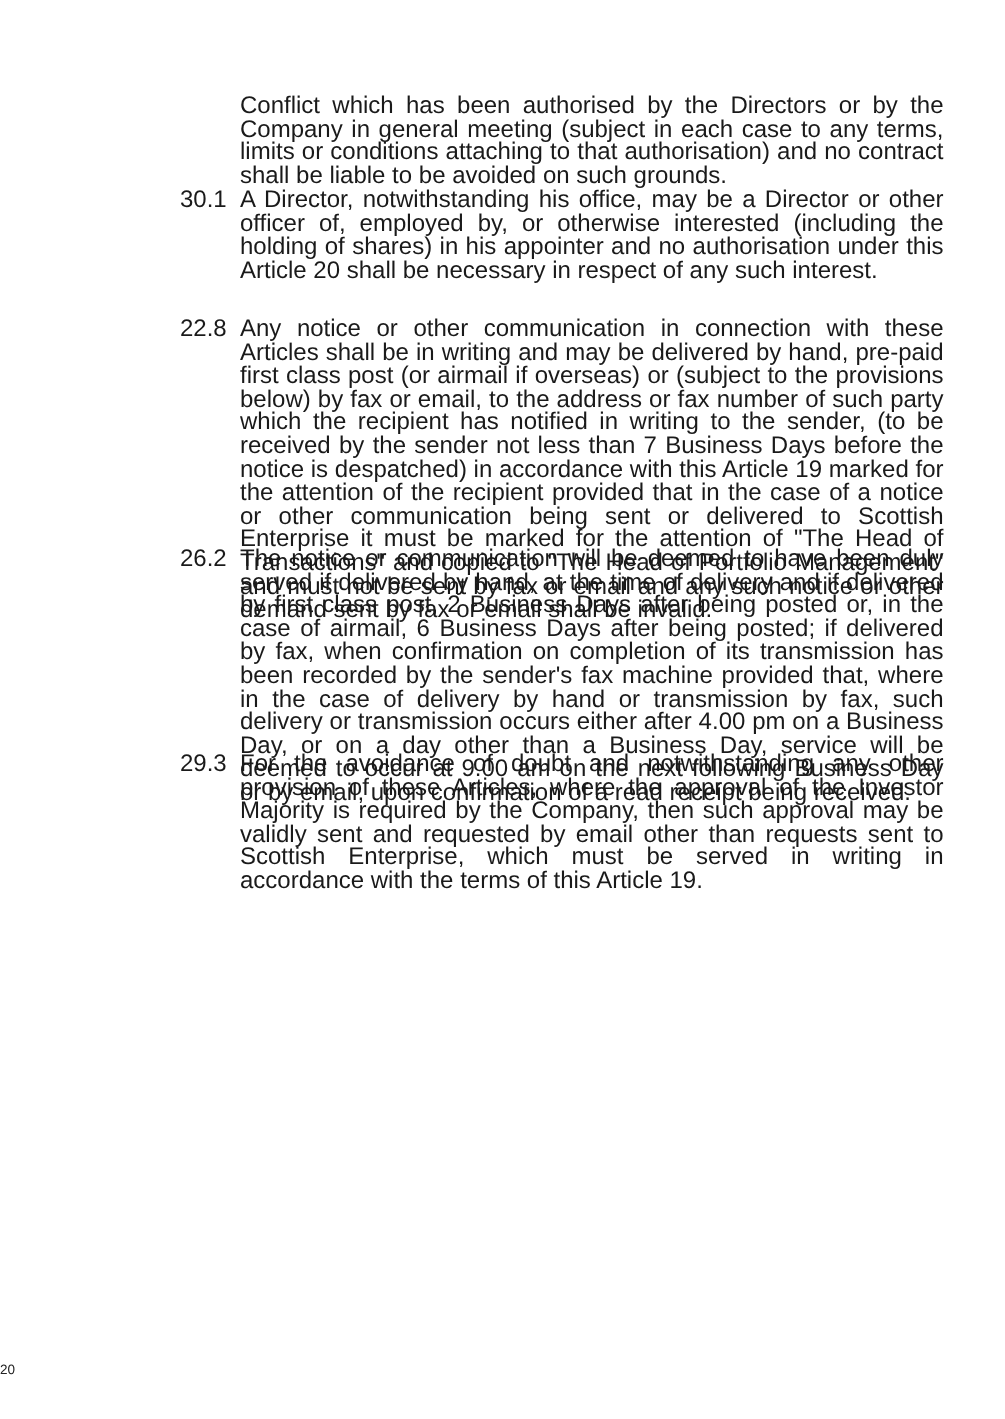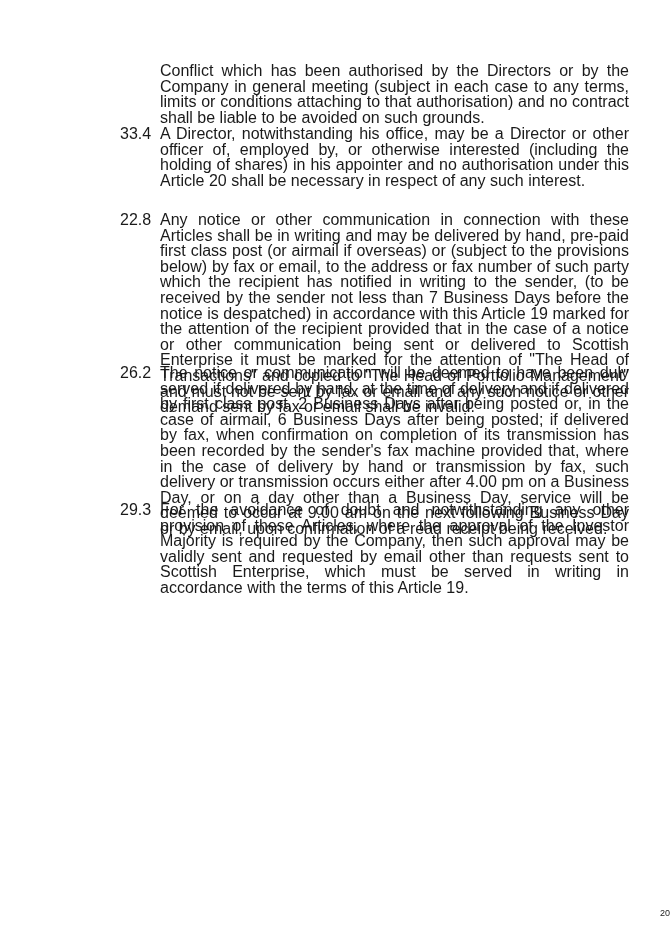--- a/index.html
+++ b/index.html
@@ -3,33 +3,33 @@
   <meta charset="utf-8">
   <style>
     html, body { margin: 0; padding: 0; background: #ffffff; }
     body { width: 670px; height: 946px; position: relative; overflow: hidden;
            font-family: "Liberation Sans", sans-serif; color: #1a1a1a; }
     .page { position: absolute; left: 0; top: 0; width: 670px; height: 946px; background: #fff; }
     .block { position: absolute; left: 80px; width: 510px; font-size: 16px; line-height: 15.6px; margin-left: 40px; }
     .num { position: absolute; left: 0; top: 0; width: 40px; }
     .txt { margin-left: 40px; width: 469px; text-align: justify; text-align-last: left; }
     .heading { font-weight: bold; }
-    .footer { position: absolute; top: 908px; left: 0; width: 670px; text-align: right; font-size: 9px; color: #222; }
+    .footer { position: absolute; top: 908px; left: 0; width: 670px; text-align: left; font-size: 9px; color: #222; }
   </style>
 </head>
 <body>
 
 <div class="page">
 
   <div class="block" style="top:63px;">
     <div class="txt">Conflict which has been authorised by the Directors or by the Company in general meeting (subject in each case to any terms, limits or conditions attaching to that authorisation) and no contract shall be liable to be avoided on such grounds.</div>
   </div>
 
   <div class="block" style="top:126px;">
-    <div class="num">33.4</div>
+    <div class="num">30.1</div>
     <div class="txt">A Director, notwithstanding his office, may be a Director or other officer of, employed by, or otherwise interested (including the holding of shares) in his appointer and no authorisation under this Article 20 shall be necessary in respect of any such interest.</div>
   </div>
 
 
   <div class="block" style="top:212px;">
     <div class="num">22.8</div>
     <div class="txt">Any notice or other communication in connection with these Articles shall be in writing and may be delivered by hand, pre-paid first class post (or airmail if overseas) or (subject to the provisions below) by fax or email, to the address or fax number of such party which the recipient has notified in writing to the sender, (to be received by the sender not less than 7 Business Days before the notice is despatched) in accordance with this Article 19 marked for the attention of the recipient provided that in the case of a notice or other communication being sent or delivered to Scottish Enterprise it must be marked for the attention of "The Head of Transactions" and copied to "The Head of Portfolio Management" and must not be sent by fax or email and any such notice or other demand sent by fax or email shall be invalid.</div>
   </div>
 
   <div class="block" style="top:365px;">

